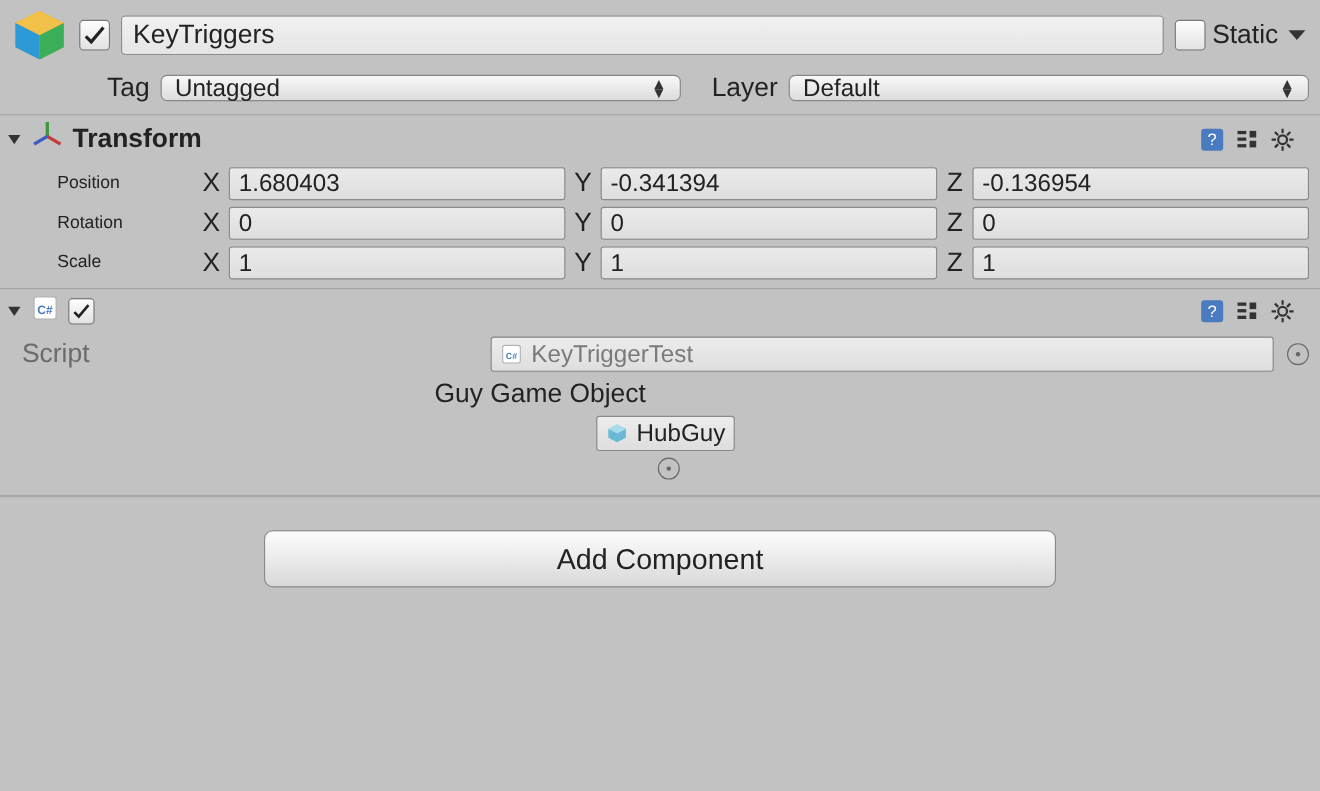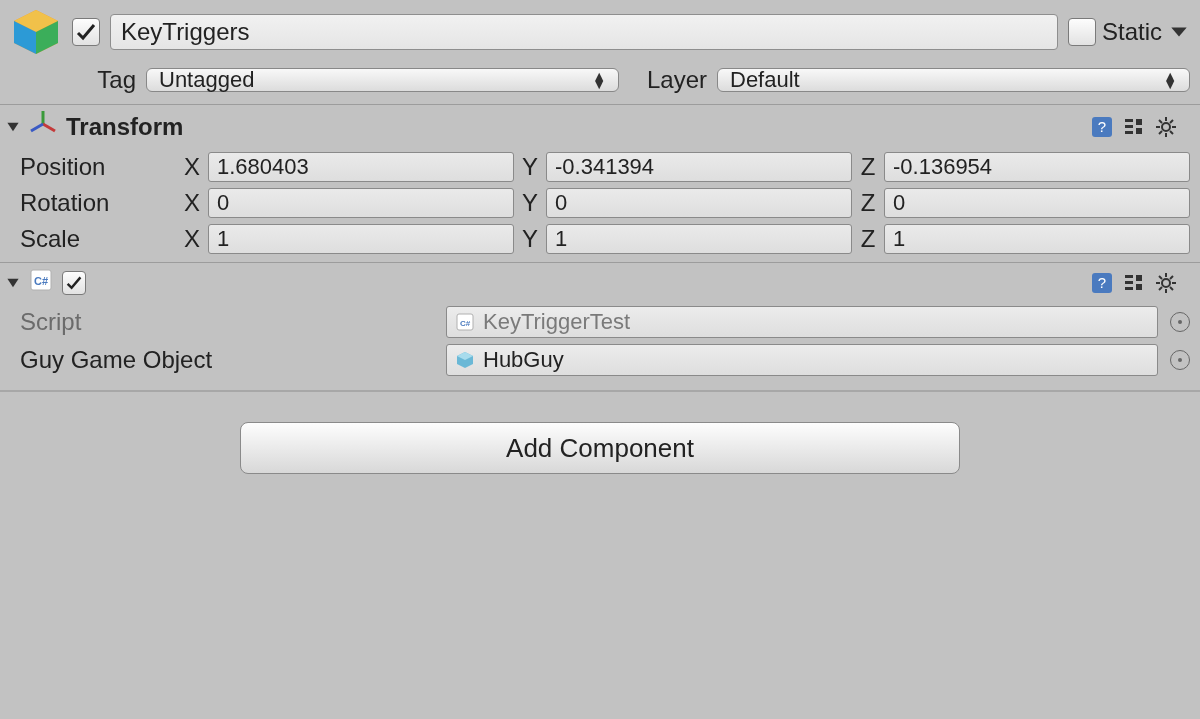--- a/index.html
+++ b/index.html
@@ -93,21 +93,21 @@
   .hdr-ico { width:24px; display:flex; justify-content:center; cursor:pointer; }
   .hdr-ico svg { display:block; }
 
   
   .xyz-row {
     display: flex;
     align-items: center;
     gap: 6px;
     padding: 3px 10px 3px 20px;
   }
-  .xyz-row .plabel { width: 360px; font-size: 24px; }
+  .xyz-row .plabel { width: 360px; font-size: 16px; margin-left: 32px; }
   .axis { display:flex; align-items:center; gap:6px; flex:1; }
   .axis-l { font-size: 24px; width:20px; text-align:center; cursor: ew-resize; }
   .num {
     flex:1;
     height: 30px;
     background: linear-gradient(#eaeaea,#dedede);
     border: 1px solid #8a8a8a;
     border-radius: 3px;
     padding: 2px 8px;
     font-size: 22px;
@@ -361,21 +361,21 @@
           <svg width="18" height="18" viewBox="0 0 18 18">
               <rect x="1" y="1" width="16" height="16" rx="2" fill="#fff" stroke="#b0b0b0"></rect>
               <text x="9" y="13" text-anchor="middle" font-size="8" fill="#4a7abf" font-weight="bold">C#</text>
             </svg>
         </span>
         <span>KeyTriggerTest</span>
       </div>
       <span class="objsel"></span>
     </div>
 
-    <div class="prop-row" style="padding-bottom:8px;">
+    <div class="prop-row" style="padding-bottom:8px;flex-direction:column;">
       <span class="plabel">Guy Game Object</span>
       <div class="objfield">
         <span class="mini-ico">
           <svg width="18" height="18" viewBox="0 0 18 18">
               <polygon points="9,1 17,5 17,13 9,17 1,13 1,5" fill="#6ab8d6"></polygon>
               <polygon points="9,1 17,5 9,9 1,5" fill="#a8dced"></polygon>
             </svg>
         </span>
         <span>HubGuy</span>
       </div>

